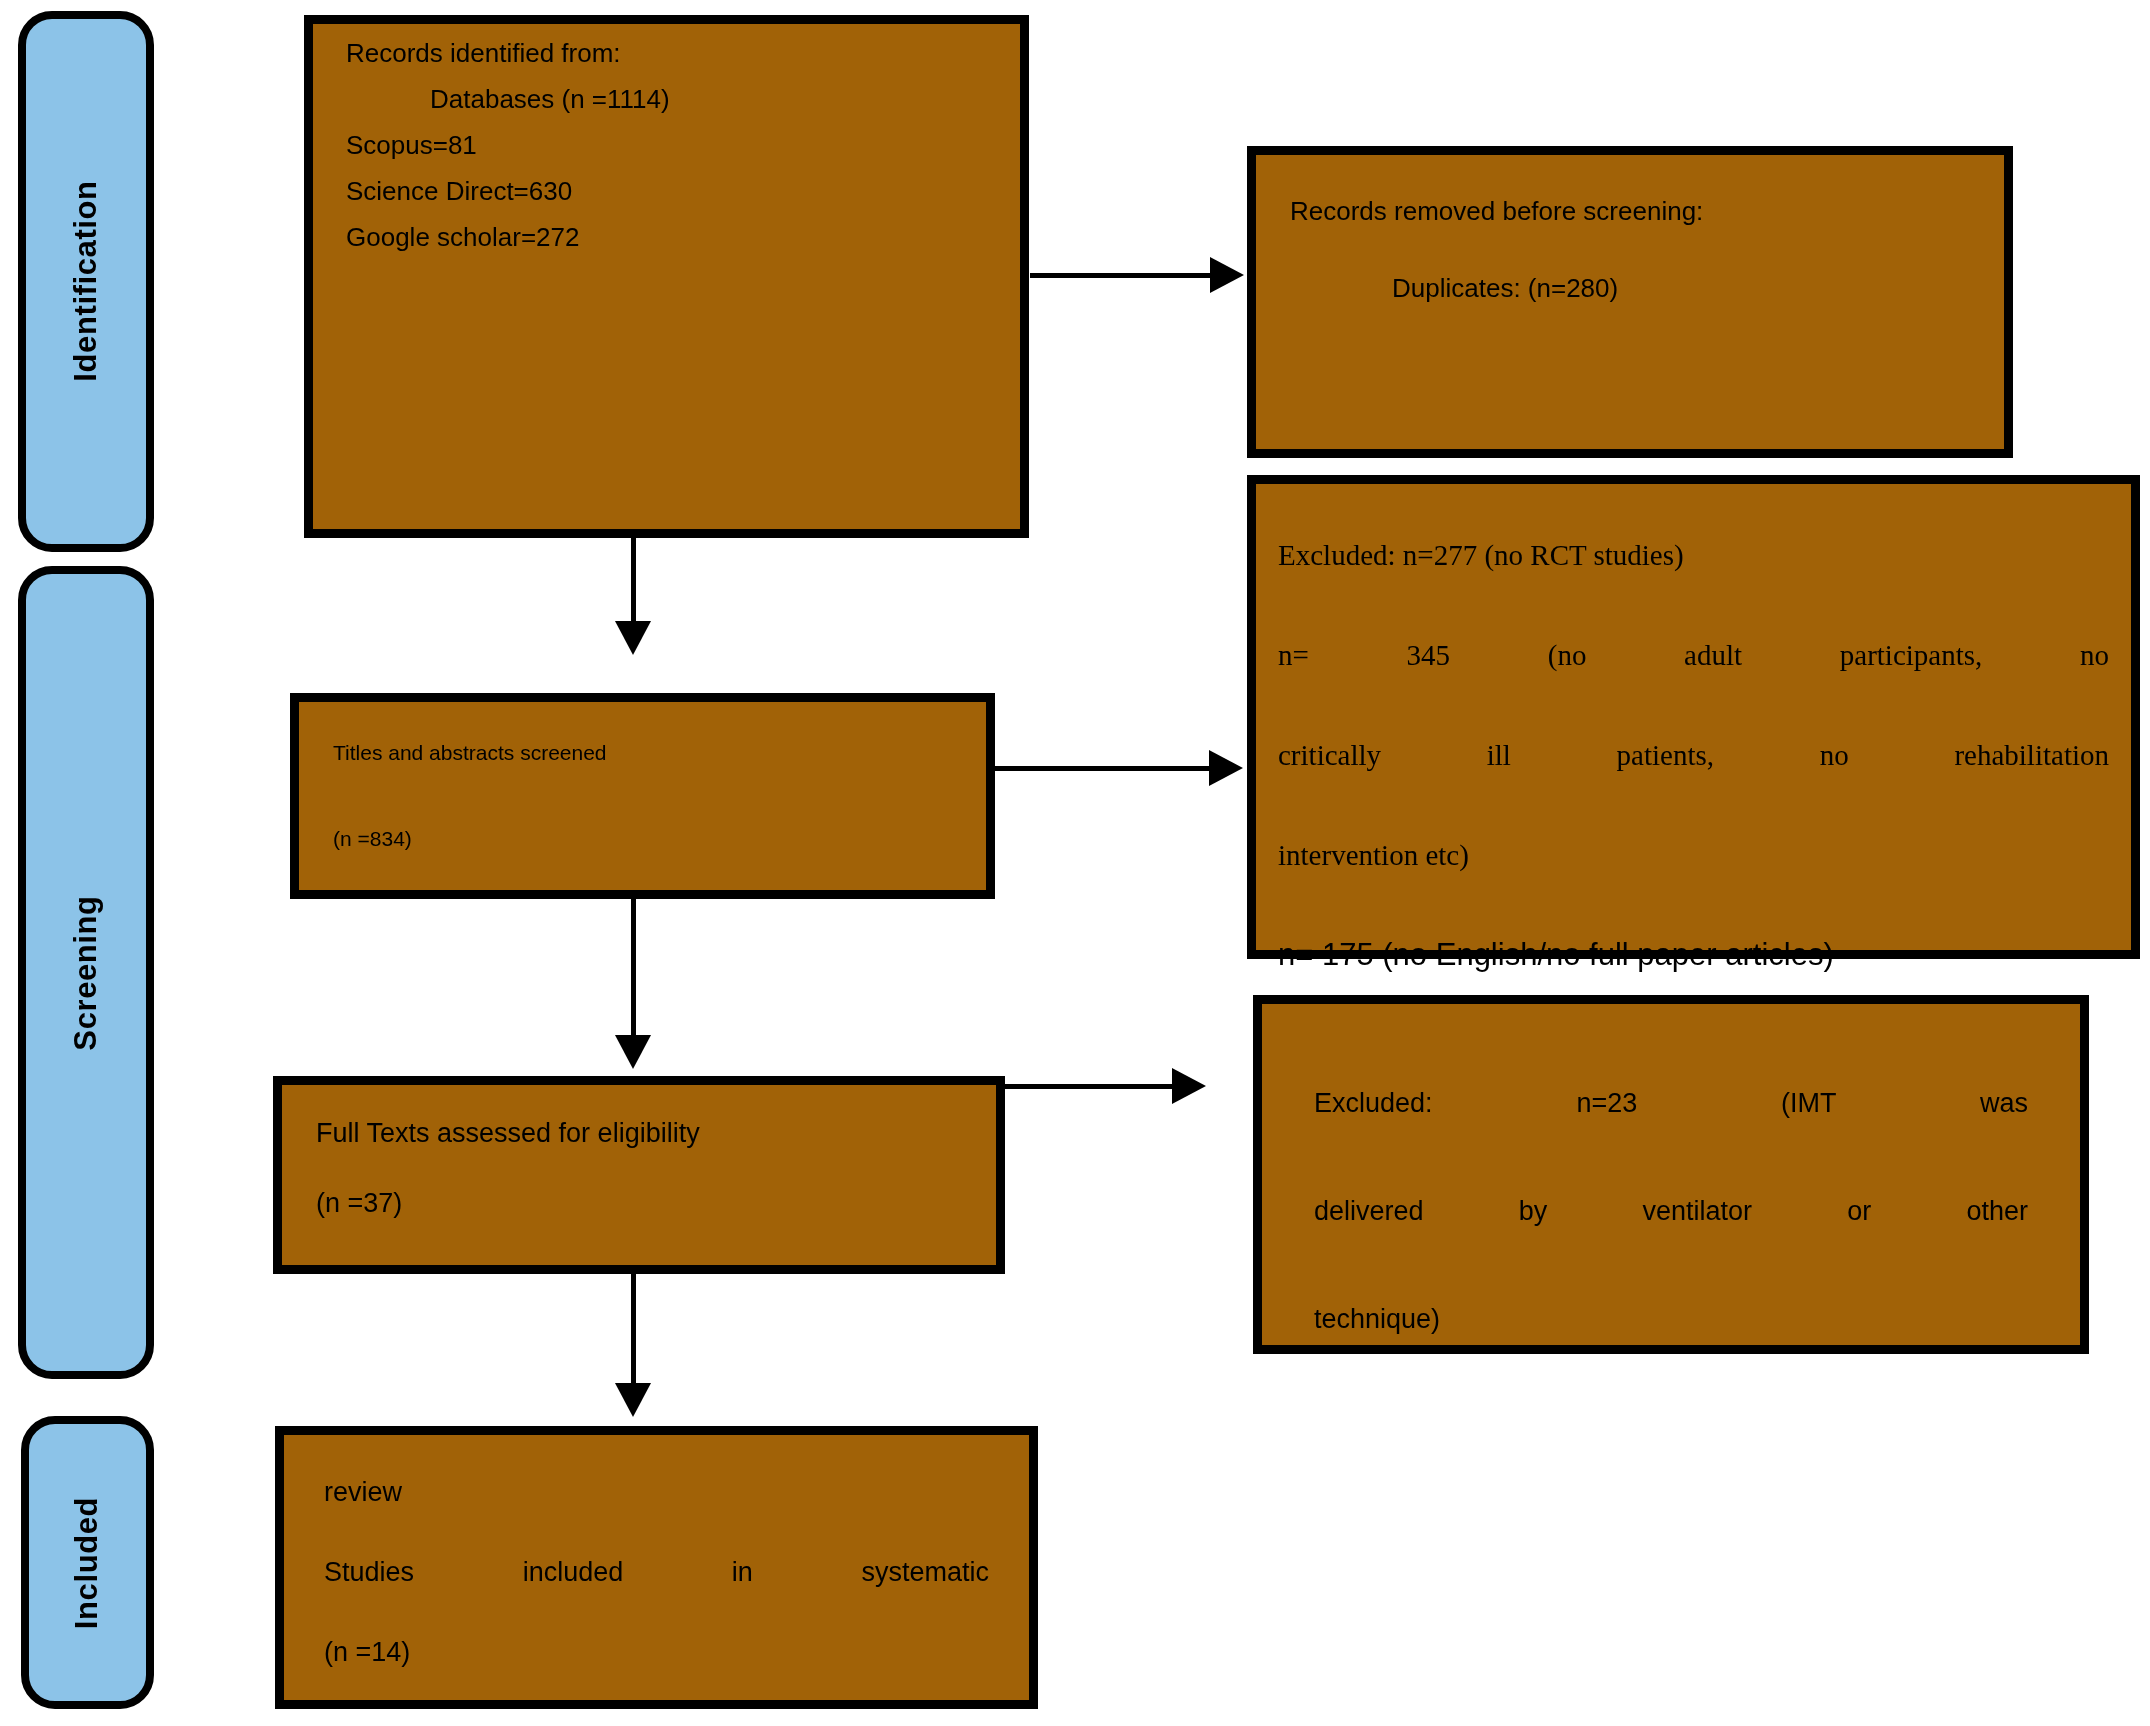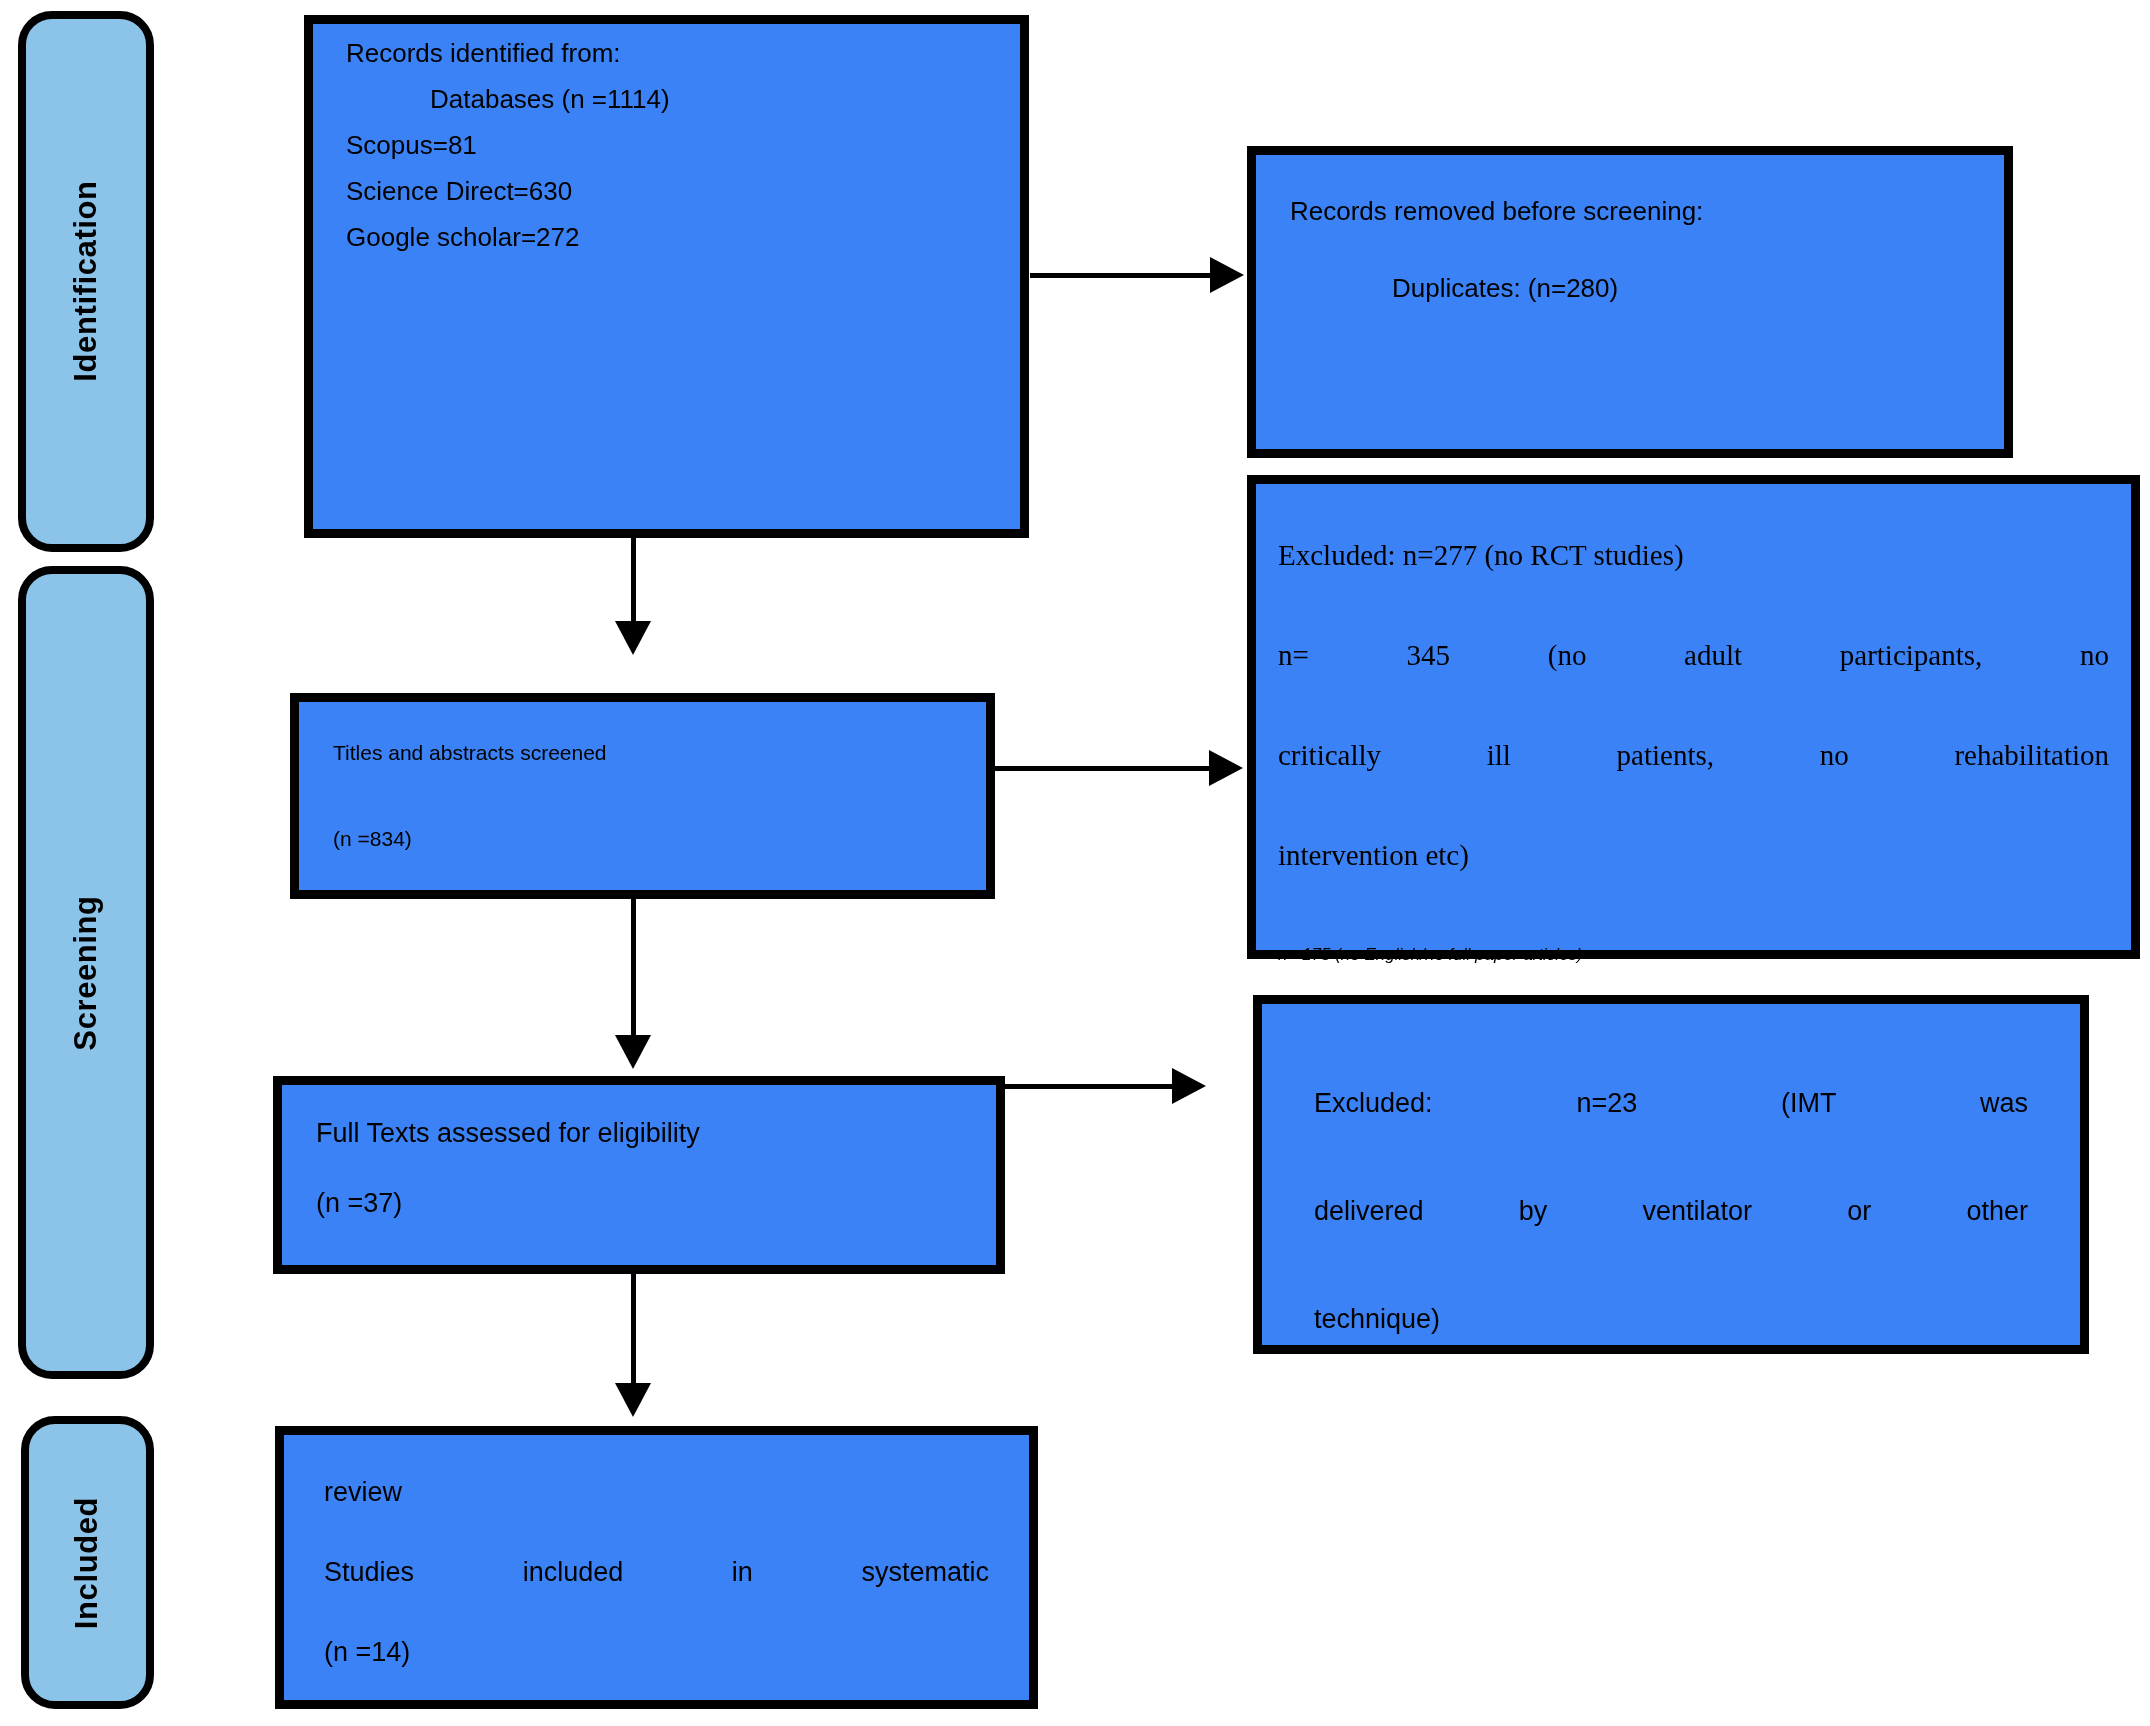--- a/index.html
+++ b/index.html
@@ -23,21 +23,21 @@
   .pill .rot {
     transform:rotate(-90deg);
     white-space:nowrap;
     font-weight:bold;
     font-size:31px;
     letter-spacing:0.6px;
   }
   
   .box {
     position:absolute;
-    background:#3b82f6;
+    background:#a16207;
     border:9px solid #000;
     box-sizing:border-box;
   }
   .box .ln { white-space:nowrap; }
   .jline { text-align:justify; text-align-last:justify; white-space:normal; }
   .serif { font-family:"Liberation Serif", serif; }
   .it { }
   
   .hline,.vline { position:absolute; background:#000; }
   .hline { height:5.3px; }
@@ -58,21 +58,21 @@
   
   #box-records-identified { left:304px; top:15px;  width:725px; height:523px; font-size:26px; line-height:46px; padding:6px 33px 0; }
   #box-records-identified .indent { padding-left:84px; }
 
   #box-records-removed   { left:1247px; top:146px; width:766px; height:312px; font-size:26px; line-height:77px; padding:18px 34px 0; }
   #box-records-removed .indent { padding-left:102px; }
 
   #box-titles-screened   { left:290px; top:693px; width:705px; height:206px; font-size:21px; line-height:86px; padding:8.3px 34px 0; }
 
   #box-excluded-screening{ left:1247px; top:475px; width:893px; height:484px; font-size:29px; line-height:100px; padding:21px 22px 0; }
-  #box-excluded-screening .small-sans { font-family:"Liberation Sans",sans-serif; font-size:17px;font-style:italic; }
+  #box-excluded-screening .small-sans { font-family:"Liberation Sans",sans-serif; font-size:31px; }
 
   #box-full-texts        { left:273px; top:1076px; width:732px; height:198px; font-size:27px; line-height:70px; padding:13px 34px 0; }
 
   #box-excluded-eligibility { left:1253px; top:995px; width:836px; height:359px; font-size:27px; line-height:108px; padding:45px 52px 0; box-sizing:border-box; }
 
   #box-included          { left:275px; top:1426px; width:763px; height:283px; font-size:27px; line-height:80px; padding:16.6px 40px 0; }
 
   #pill-identification { left:18px; top:10.6px;   width:136px; height:541px; }
   #pill-screening      { left:18px; top:566px;  width:136px; height:813px; }
   #pill-included       { left:21px; top:1416px; width:133px; height:293px; }

